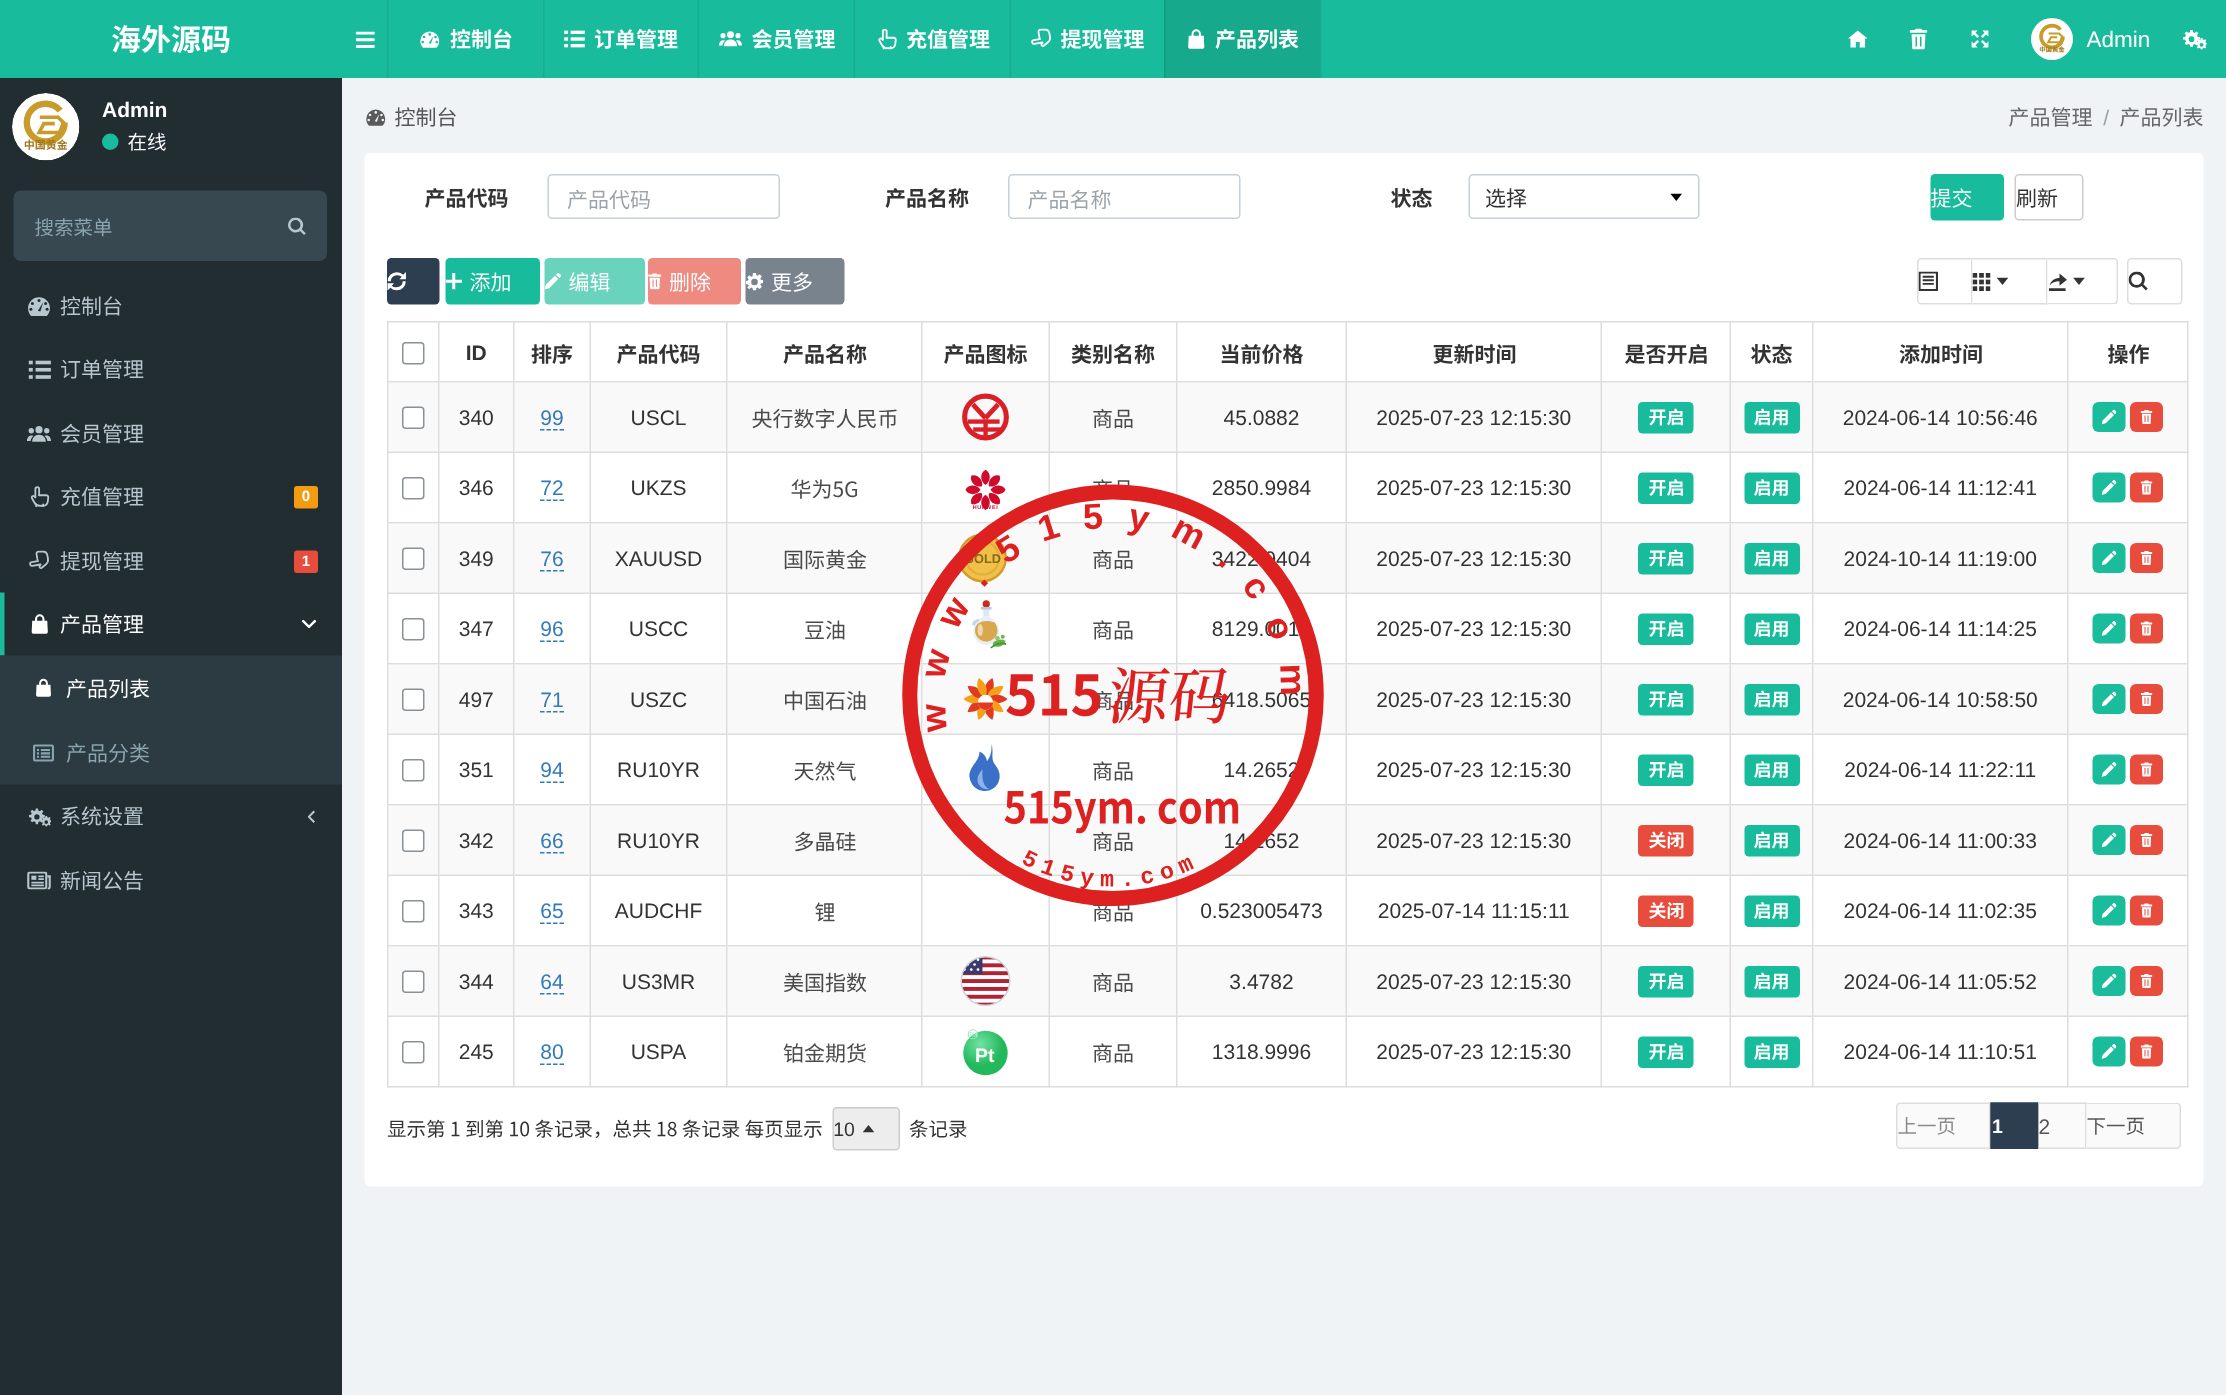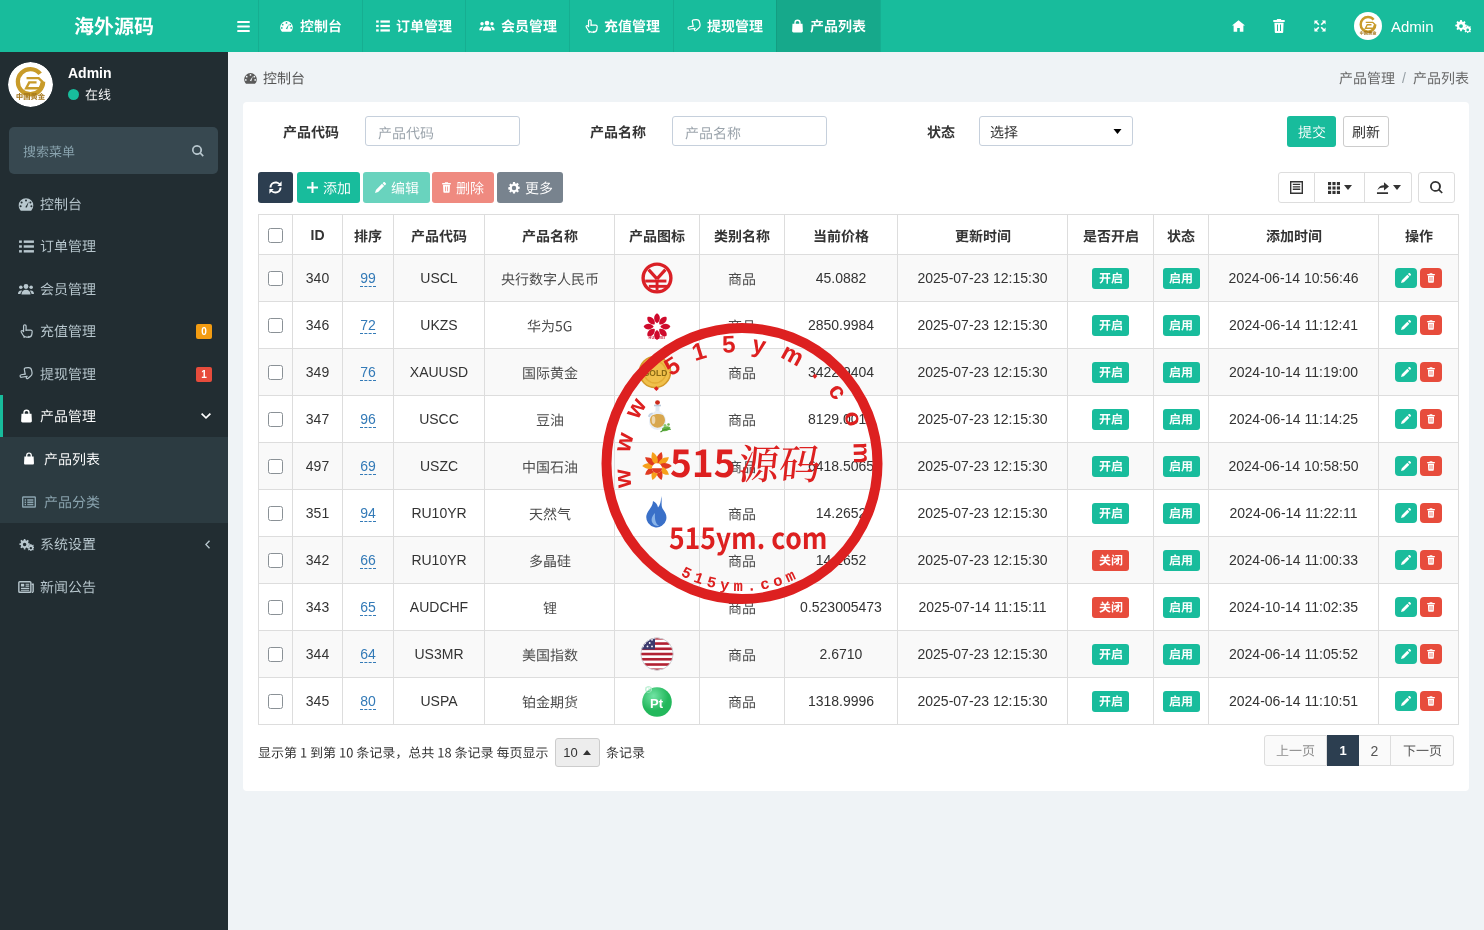--- a/index.html
+++ b/index.html
@@ -9,21 +9,21 @@
 #nav{position:absolute;left:0;top:0;width:1484px;height:52px;background:#18bc9c}
 #logo{position:absolute;left:0;top:0;width:228px;height:52px;display:flex;align-items:center;justify-content:center}
 #nav .item{position:absolute;top:0;height:52px;display:flex;align-items:center;gap:6px}
 
 #sb{position:absolute;left:0;top:52px;width:228px;height:878px;background:#222d32}
 #sb .mi{position:absolute;left:0;width:228px;height:42px;display:flex;align-items:center}
 #sb .mi .ic{width:16px;margin-left:18px;margin-right:6px;display:flex;justify-content:center}
 
 #content{position:absolute;left:228px;top:52px;width:1256px;height:878px}
 #card{position:absolute;left:15px;top:50px;width:1226px;height:689px;background:#fff;border-radius:4px}
-.btn{display:inline-flex;align-items:center;justify-content:center;border-radius:3px;font-size:14px;border:none}
+.btn{display:inline-flex;align-items:center;justify-content:flex-start;border-radius:3px;font-size:14px;border:none}
 input.fc{border:1px solid #c6d0dc;border-radius:3px;height:30px;font-size:14px;padding:0 12px;color:#333;outline:none;font-family:"Liberation Sans",sans-serif}
 input.fc::placeholder{color:#9aa3ab}
 table#tb{border-collapse:collapse;table-layout:fixed;width:1200px;position:absolute;left:15px;top:112px}
 #tb th,#tb td{border:1px solid #ddd;text-align:center;vertical-align:middle;font-size:14px;padding:0;overflow:hidden}
 #tb thead th{height:40px;background:#fff}
 #tb td{height:47px}
 #tb tr.odd td{background:#f9f9f9}
 .badge{display:inline-flex;align-items:center;justify-content:center;width:37px;height:21px;border-radius:3px}
 .abtn{display:inline-flex;align-items:center;justify-content:center;width:22px;height:20px;border-radius:4px;vertical-align:middle}
 .sortlink{color:#337ab7;border-bottom:1px dashed #337ab7;padding-bottom:0px;font-size:14px}
@@ -951,21 +951,21 @@
                 </svg>
               </span> <span class="abtn" style="background:#e74c3c">
                 <svg style="width:8px;height:10px;display:block" viewBox="0 0 12 14" fill="#fff" xmlns="http://www.w3.org/2000/svg">
                   <path d="M4.2 0h3.6l.6 1H11a.6.6 0 0 1 0 1.9H1A.6.6 0 0 1 1 1h2.6zM1.4 3.8h9.2L10.2 13c0 .6-.5 1-1.1 1H2.9c-.6 0-1.1-.4-1.1-1zM4 5.5v6.5h1V5.5zm3 0v6.5h1V5.5z"></path>
                 </svg>
               </span></td>
           </tr>
           <tr class="odd">
             <td><span style="display:inline-block;width:15px;height:15px;border:1.5px solid #8a9196;border-radius:2.5px;background:#fff;vertical-align:middle"></span></td>
             <td>497</td>
-            <td><span class="sortlink">69</span></td>
+            <td><span class="sortlink">71</span></td>
             <td>USZC</td>
             <td><svg class="zh" style="width:56.0px;height:14.0px;" viewBox="0 -880 4000 1000" fill="#4a4a4a" xmlns="http://www.w3.org/2000/svg">
                 <g transform="scale(1,-1)">
                   <path d="M458 840V661H96V186H171V248H458V-79H537V248H825V191H902V661H537V840ZM171 322V588H458V322ZM825 322H537V588H825Z"></path>
                   <path transform="translate(1000)" d="M592 320C629 286 671 238 691 206L743 237C722 268 679 315 641 347ZM228 196V132H777V196H530V365H732V430H530V573H756V640H242V573H459V430H270V365H459V196ZM86 795V-80H162V-30H835V-80H914V795ZM162 40V725H835V40Z"></path>
                   <path transform="translate(2000)" d="M66 764V691H353C293 512 182 323 25 206C41 192 65 165 77 149C140 196 195 254 244 319V-80H320V-10H796V-78H876V428H317C367 512 408 602 439 691H936V764ZM320 62V356H796V62Z"></path>
                   <path transform="translate(3000)" d="M93 773C159 742 244 692 286 658L331 721C287 754 201 800 136 828ZM42 499C106 469 189 421 230 388L272 451C230 483 146 527 83 554ZM76 -16 141 -65C192 19 251 127 297 220L240 268C189 167 122 52 76 -16ZM603 54H438V274H603ZM676 54V274H848V54ZM367 631V-77H438V-18H848V-71H921V631H676V838H603V631ZM603 347H438V558H603ZM676 347V558H848V347Z"></path>
                 </g>
               </svg></td>
             <td>
@@ -1148,21 +1148,21 @@
                 </svg>
               </span></td>
             <td><span class="badge" style="background:#18bc9c">
                 <svg class="zh" style="width:24.0px;height:12.0px;" viewBox="0 -880 2000 1000" fill="#fff" xmlns="http://www.w3.org/2000/svg">
                   <g transform="scale(1,-1)">
                     <path d="M289 322V-81H406V-33H790V-81H912V322ZM406 76V212H790V76ZM418 822C433 789 450 748 463 713H146V455C146 315 137 121 28 -11C56 -25 107 -70 127 -93C235 36 263 239 268 396H889V713H597C584 750 560 808 536 851ZM269 602H768V507H269Z"></path>
                     <path transform="translate(1000)" d="M142 783V424C142 283 133 104 23 -17C50 -32 99 -73 118 -95C190 -17 227 93 244 203H450V-77H571V203H782V53C782 35 775 29 757 29C738 29 672 28 615 31C631 0 650 -52 654 -84C745 -85 806 -82 847 -63C888 -45 902 -12 902 52V783ZM260 668H450V552H260ZM782 668V552H571V668ZM260 440H450V316H257C259 354 260 390 260 423ZM782 440V316H571V440Z"></path>
                   </g>
                 </svg>
               </span></td>
-            <td>2024-10-14 11:02:35</td>
+            <td>2024-06-14 11:02:35</td>
             <td><span class="abtn" style="background:#1abc9c">
                 <svg style="width:10px;height:10px;display:block" viewBox="0 0 12 12" fill="#fff" xmlns="http://www.w3.org/2000/svg">
                   <path d="M9.3.3c.4-.4 1-.4 1.4 0l1 1c.4.4.4 1 0 1.4l-1 1L8.3 1.3zM7.6 2 10 4.4 3.4 11 0 12l1-3.4z"></path>
                 </svg>
               </span> <span class="abtn" style="background:#e74c3c">
                 <svg style="width:8px;height:10px;display:block" viewBox="0 0 12 14" fill="#fff" xmlns="http://www.w3.org/2000/svg">
                   <path d="M4.2 0h3.6l.6 1H11a.6.6 0 0 1 0 1.9H1A.6.6 0 0 1 1 1h2.6zM1.4 3.8h9.2L10.2 13c0 .6-.5 1-1.1 1H2.9c-.6 0-1.1-.4-1.1-1zM4 5.5v6.5h1V5.5zm3 0v6.5h1V5.5z"></path>
                 </svg>
               </span></td>
           </tr>
@@ -1209,21 +1209,21 @@
                 </g>
                 <circle cx="17" cy="17" r="16.2" fill="none" stroke="#cfd4d9" stroke-width="1"></circle>
               </svg>
             </td>
             <td><svg class="zh" style="width:28.0px;height:14.0px;" viewBox="0 -880 2000 1000" fill="#4a4a4a" xmlns="http://www.w3.org/2000/svg">
                 <g transform="scale(1,-1)">
                   <path d="M274 643C296 607 322 556 336 526L405 554C392 583 363 631 341 666ZM560 404C626 357 713 291 756 250L801 302C756 341 668 405 603 449ZM395 442C350 393 280 341 220 305C231 290 249 258 255 245C319 288 398 356 451 416ZM659 660C642 620 612 564 584 523H118V-78H190V459H816V4C816 -12 810 -16 793 -16C777 -18 719 -18 657 -16C667 -33 676 -57 680 -74C766 -74 816 -74 846 -64C876 -54 885 -36 885 3V523H662C687 558 715 601 739 642ZM314 277V1H378V49H682V277ZM378 221H619V104H378ZM441 825C454 797 468 762 480 732H61V667H940V732H562C550 765 531 809 513 844Z"></path>
                   <path transform="translate(1000)" d="M302 726H701V536H302ZM229 797V464H778V797ZM83 357V-80H155V-26H364V-71H439V357ZM155 47V286H364V47ZM549 357V-80H621V-26H849V-74H925V357ZM621 47V286H849V47Z"></path>
                 </g>
               </svg></td>
-            <td>2.6710</td>
+            <td>3.4782</td>
             <td>2025-07-23 12:15:30</td>
             <td><span class="badge" style="background:#18bc9c">
                 <svg class="zh" style="width:24.0px;height:12.0px;" viewBox="0 -880 2000 1000" fill="#fff" xmlns="http://www.w3.org/2000/svg">
                   <g transform="scale(1,-1)">
                     <path d="M625 678V433H396V462V678ZM46 433V318H262C243 200 189 84 43 -4C73 -24 119 -67 140 -94C314 16 371 167 389 318H625V-90H751V318H957V433H751V678H928V792H79V678H272V463V433Z"></path>
                     <path transform="translate(1000)" d="M289 322V-81H406V-33H790V-81H912V322ZM406 76V212H790V76ZM418 822C433 789 450 748 463 713H146V455C146 315 137 121 28 -11C56 -25 107 -70 127 -93C235 36 263 239 268 396H889V713H597C584 750 560 808 536 851ZM269 602H768V507H269Z"></path>
                   </g>
                 </svg>
               </span></td>
             <td><span class="badge" style="background:#18bc9c">
@@ -1240,21 +1240,21 @@
                   <path d="M9.3.3c.4-.4 1-.4 1.4 0l1 1c.4.4.4 1 0 1.4l-1 1L8.3 1.3zM7.6 2 10 4.4 3.4 11 0 12l1-3.4z"></path>
                 </svg>
               </span> <span class="abtn" style="background:#e74c3c">
                 <svg style="width:8px;height:10px;display:block" viewBox="0 0 12 14" fill="#fff" xmlns="http://www.w3.org/2000/svg">
                   <path d="M4.2 0h3.6l.6 1H11a.6.6 0 0 1 0 1.9H1A.6.6 0 0 1 1 1h2.6zM1.4 3.8h9.2L10.2 13c0 .6-.5 1-1.1 1H2.9c-.6 0-1.1-.4-1.1-1zM4 5.5v6.5h1V5.5zm3 0v6.5h1V5.5z"></path>
                 </svg>
               </span></td>
           </tr>
           <tr class="even">
             <td><span style="display:inline-block;width:15px;height:15px;border:1.5px solid #8a9196;border-radius:2.5px;background:#fff;vertical-align:middle"></span></td>
-            <td>345</td>
+            <td>245</td>
             <td><span class="sortlink">80</span></td>
             <td>USPA</td>
             <td><svg class="zh" style="width:56.0px;height:14.0px;" viewBox="0 -880 4000 1000" fill="#4a4a4a" xmlns="http://www.w3.org/2000/svg">
                 <g transform="scale(1,-1)">
                   <path d="M637 842C628 792 612 723 596 669H460V-80H533V-18H841V-73H917V669H668C683 718 699 777 713 830ZM533 53V297H841V53ZM533 364V599H841V364ZM160 838C134 737 88 639 33 573C45 556 65 519 72 503C105 542 135 592 161 646H422V717H192C206 751 217 785 227 820ZM63 336V267H214V81C214 32 179 -3 161 -16C173 -28 193 -54 200 -68C217 -50 244 -32 421 74C414 89 406 118 403 138L283 69V267H423V336H283V470H394V538H110V470H214V336Z"></path>
                   <path transform="translate(1000)" d="M198 218C236 161 275 82 291 34L356 62C340 111 299 187 260 242ZM733 243C708 187 663 107 628 57L685 33C721 79 767 152 804 215ZM499 849C404 700 219 583 30 522C50 504 70 475 82 453C136 473 190 497 241 526V470H458V334H113V265H458V18H68V-51H934V18H537V265H888V334H537V470H758V533C812 502 867 476 919 457C931 477 954 506 972 522C820 570 642 674 544 782L569 818ZM746 540H266C354 592 435 656 501 729C568 660 655 593 746 540Z"></path>
                   <path transform="translate(2000)" d="M178 143C148 76 95 9 39 -36C57 -47 87 -68 101 -80C155 -30 213 47 249 123ZM321 112C360 65 406 -1 424 -42L486 -6C465 35 419 97 379 143ZM855 722V561H650V722ZM580 790V427C580 283 572 92 488 -41C505 -49 536 -71 548 -84C608 11 634 139 644 260H855V17C855 1 849 -3 835 -4C820 -5 769 -5 716 -3C726 -23 737 -56 740 -76C813 -76 861 -75 889 -62C918 -50 927 -27 927 16V790ZM855 494V328H648C650 363 650 396 650 427V494ZM387 828V707H205V828H137V707H52V640H137V231H38V164H531V231H457V640H531V707H457V828ZM205 640H387V551H205ZM205 491H387V393H205ZM205 332H387V231H205Z"></path>
                   <path transform="translate(3000)" d="M459 307V220C459 145 429 47 63 -18C81 -34 101 -63 110 -79C490 -3 538 118 538 218V307ZM528 68C653 30 816 -34 898 -80L941 -20C854 26 690 86 568 120ZM193 417V100H269V347H744V106H823V417ZM522 836V687C471 675 420 664 371 655C380 640 390 616 393 600L522 626V576C522 497 548 477 649 477C670 477 810 477 833 477C914 477 936 505 945 617C925 622 894 633 878 644C874 555 866 542 826 542C796 542 678 542 655 542C605 542 597 547 597 576V644C720 674 838 711 923 755L872 808C806 770 706 736 597 707V836ZM329 845C261 757 148 676 39 624C56 612 83 584 95 571C138 595 183 624 227 657V457H303V720C338 752 370 785 397 820Z"></path>
                 </g>
               </svg></td>

